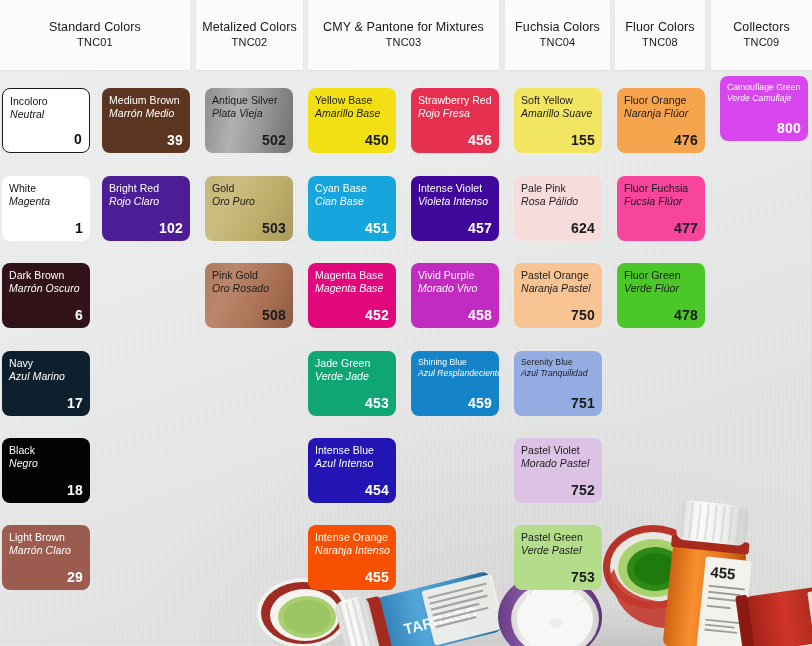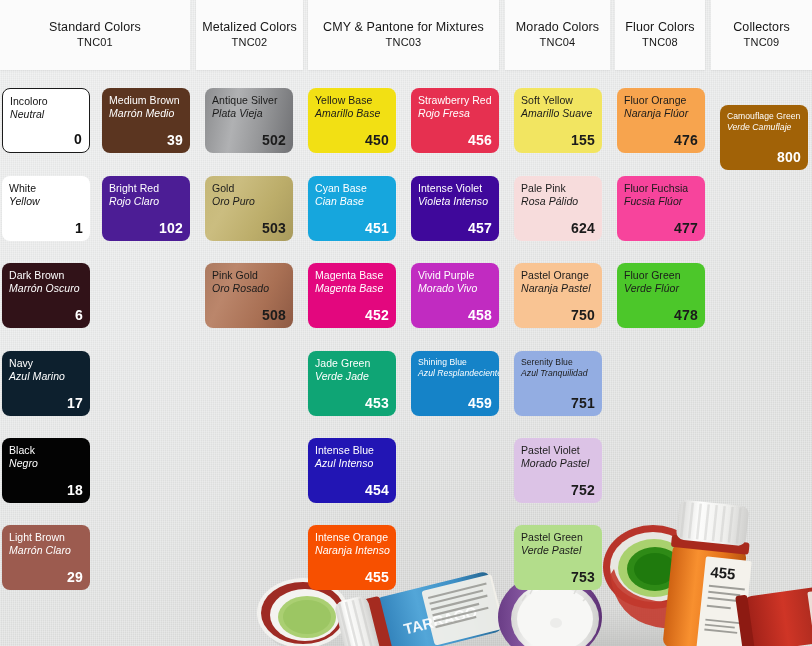--- a/index.html
+++ b/index.html
@@ -270,21 +270,21 @@
     </div>
     <div class="header-panel" style="left: 196px; width: 107px;">
       <div class="h-title">Metalized Colors</div>
       <div class="h-code">TNC02</div>
     </div>
     <div class="header-panel" style="left: 308px; width: 191px;">
       <div class="h-title">CMY &amp; Pantone for Mixtures</div>
       <div class="h-code">TNC03</div>
     </div>
     <div class="header-panel" style="left: 505px; width: 105px;">
-      <div class="h-title">Morado Colors</div>
+      <div class="h-title">Fuchsia Colors</div>
       <div class="h-code">TNC04</div>
     </div>
     <div class="header-panel" style="left: 615px; width: 90px;">
       <div class="h-title">Fluor Colors</div>
       <div class="h-code">TNC08</div>
     </div>
     <div class="header-panel" style="left: 711px; width: 101px;">
       <div class="h-title">Collectors</div>
       <div class="h-code">TNC09</div>
     </div>
@@ -333,31 +333,31 @@
       </div>
       <div class="code" style="color: rgb(27, 27, 27);">155</div>
     </div>
     <div class="swatch" style="left: 617px; top: 88px; background: rgb(247, 164, 78); color: rgb(27, 27, 27);">
       <div class="names">
         <span class="name-en">Fluor Orange</span>
         <span class="name-es">Naranja Flúor</span>
       </div>
       <div class="code" style="color: rgb(27, 27, 27);">476</div>
     </div>
-    <div class="swatch tiny" style="left: 720px; top: 105px; background: #a16207; color: rgb(255, 255, 255);">
+    <div class="swatch tiny" style="left: 720px; top: 76px; background: #d946ef; color: rgb(255, 255, 255);">
       <div class="names">
         <span class="name-en">Camouflage Green</span>
         <span class="name-es">Verde Camuflaje</span>
       </div>
       <div class="code" style="color: rgb(255, 255, 255);">800</div>
     </div>
     <div class="swatch" style="left: 2px; top: 176px; background: rgb(255, 255, 255); color: rgb(17, 17, 17);">
       <div class="names">
         <span class="name-en">White</span>
-        <span class="name-es">Yellow</span>
+        <span class="name-es">Magenta</span>
       </div>
       <div class="code" style="color: rgb(17, 17, 17);">1</div>
     </div>
     <div class="swatch" style="left: 102px; top: 176px; background: #4c1d95; color: rgb(255, 255, 255);">
       <div class="names">
         <span class="name-en">Bright Red</span>
         <span class="name-es">Rojo Claro</span>
       </div>
       <div class="code" style="color: rgb(255, 255, 255);">102</div>
     </div>

